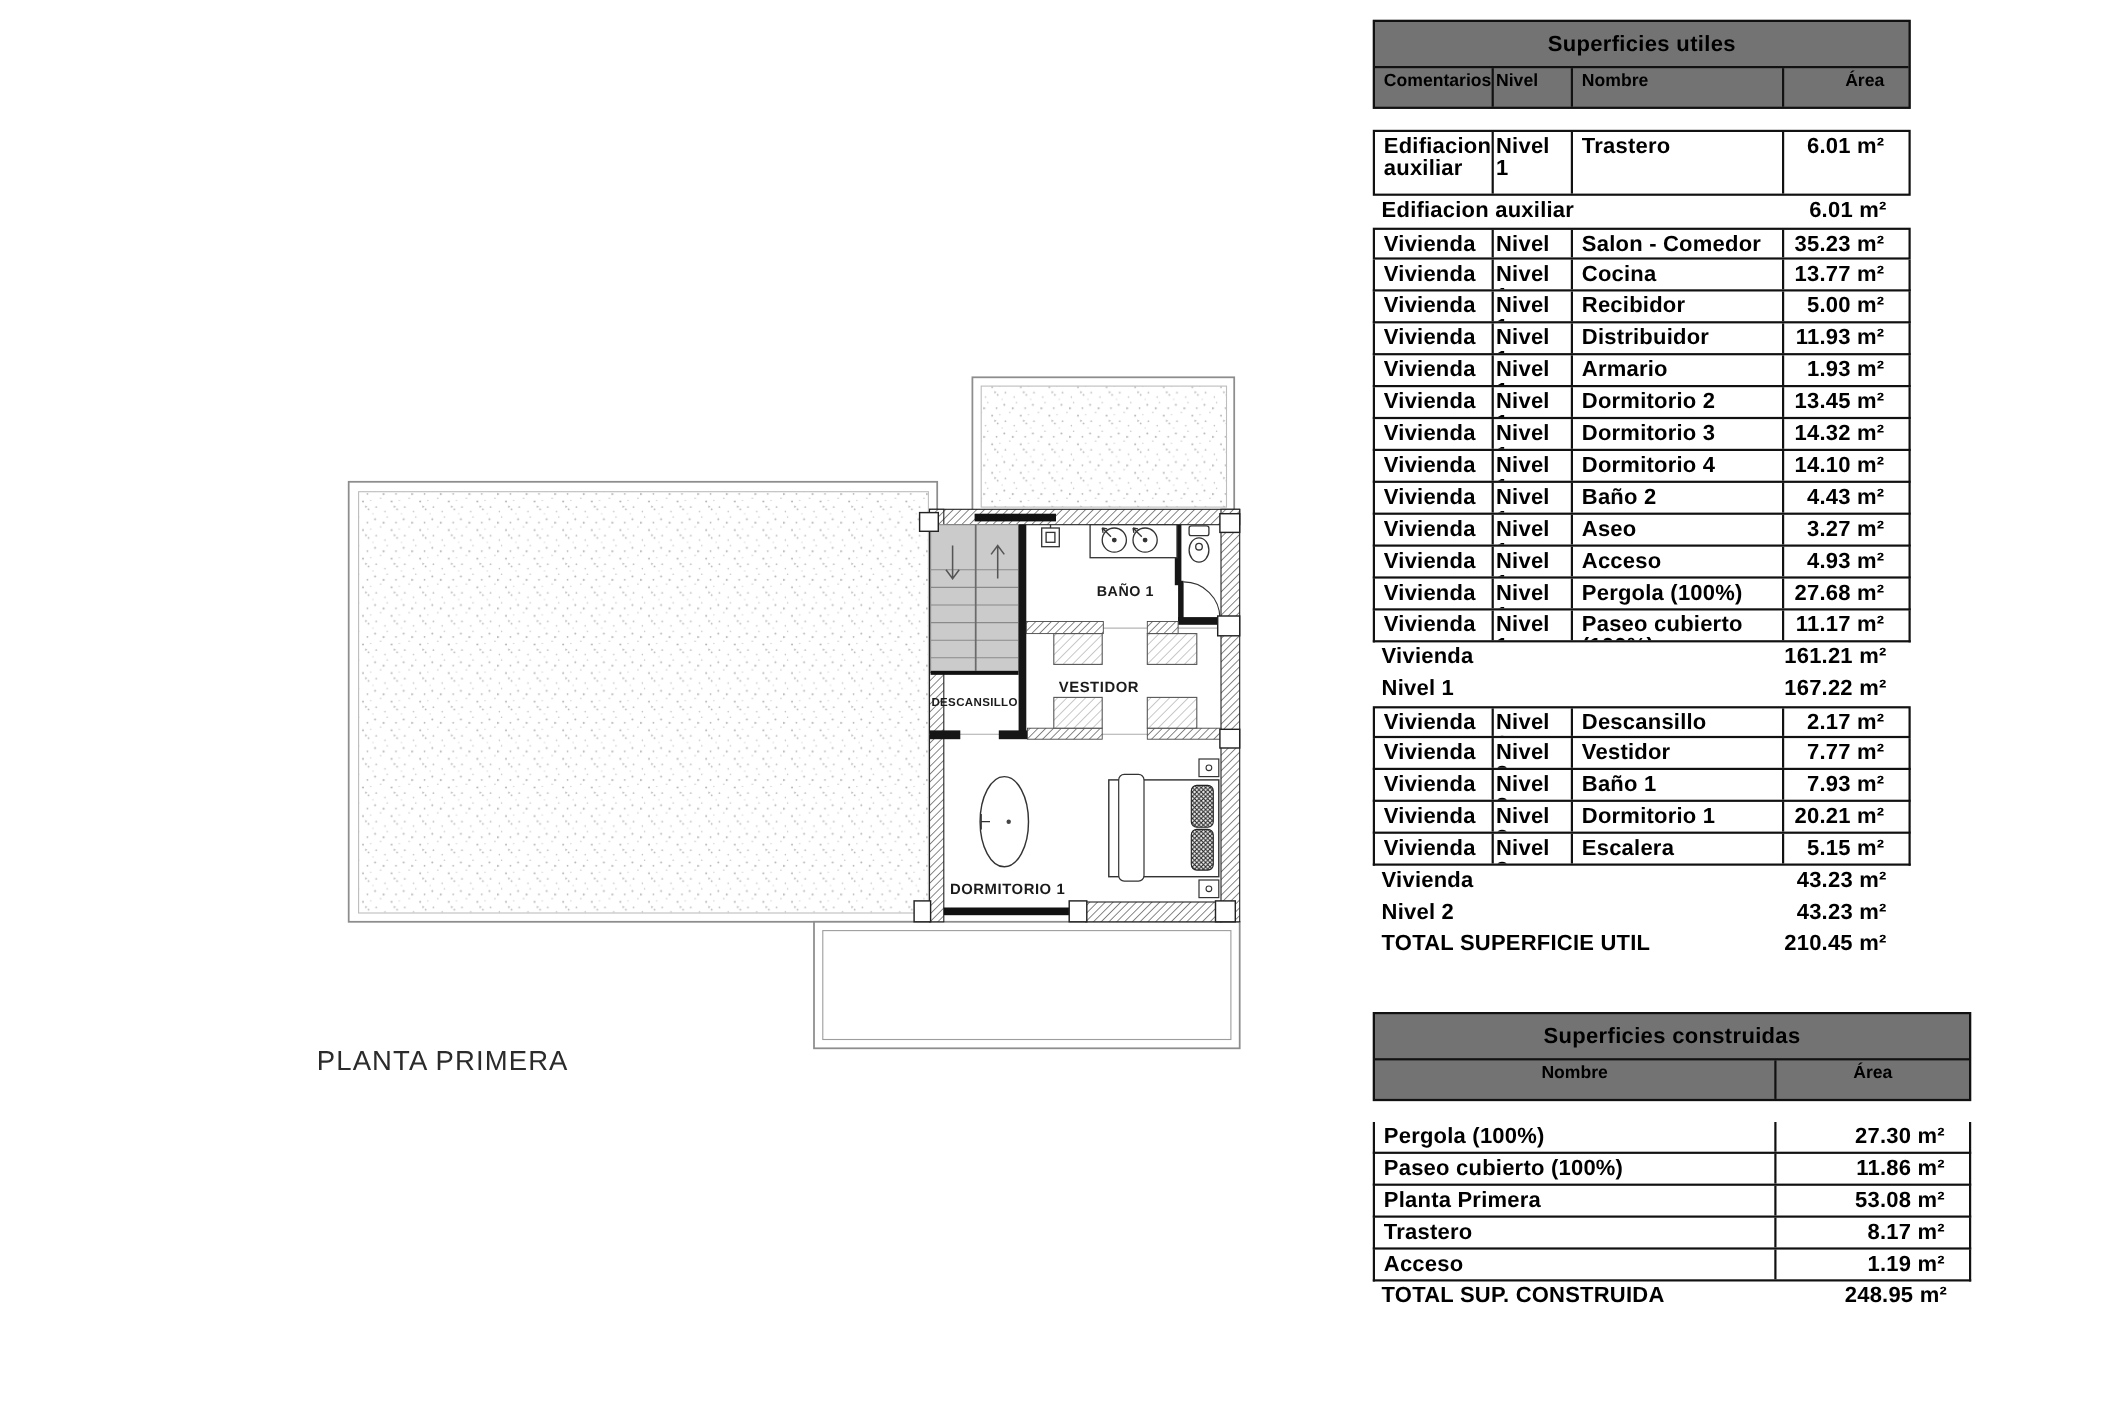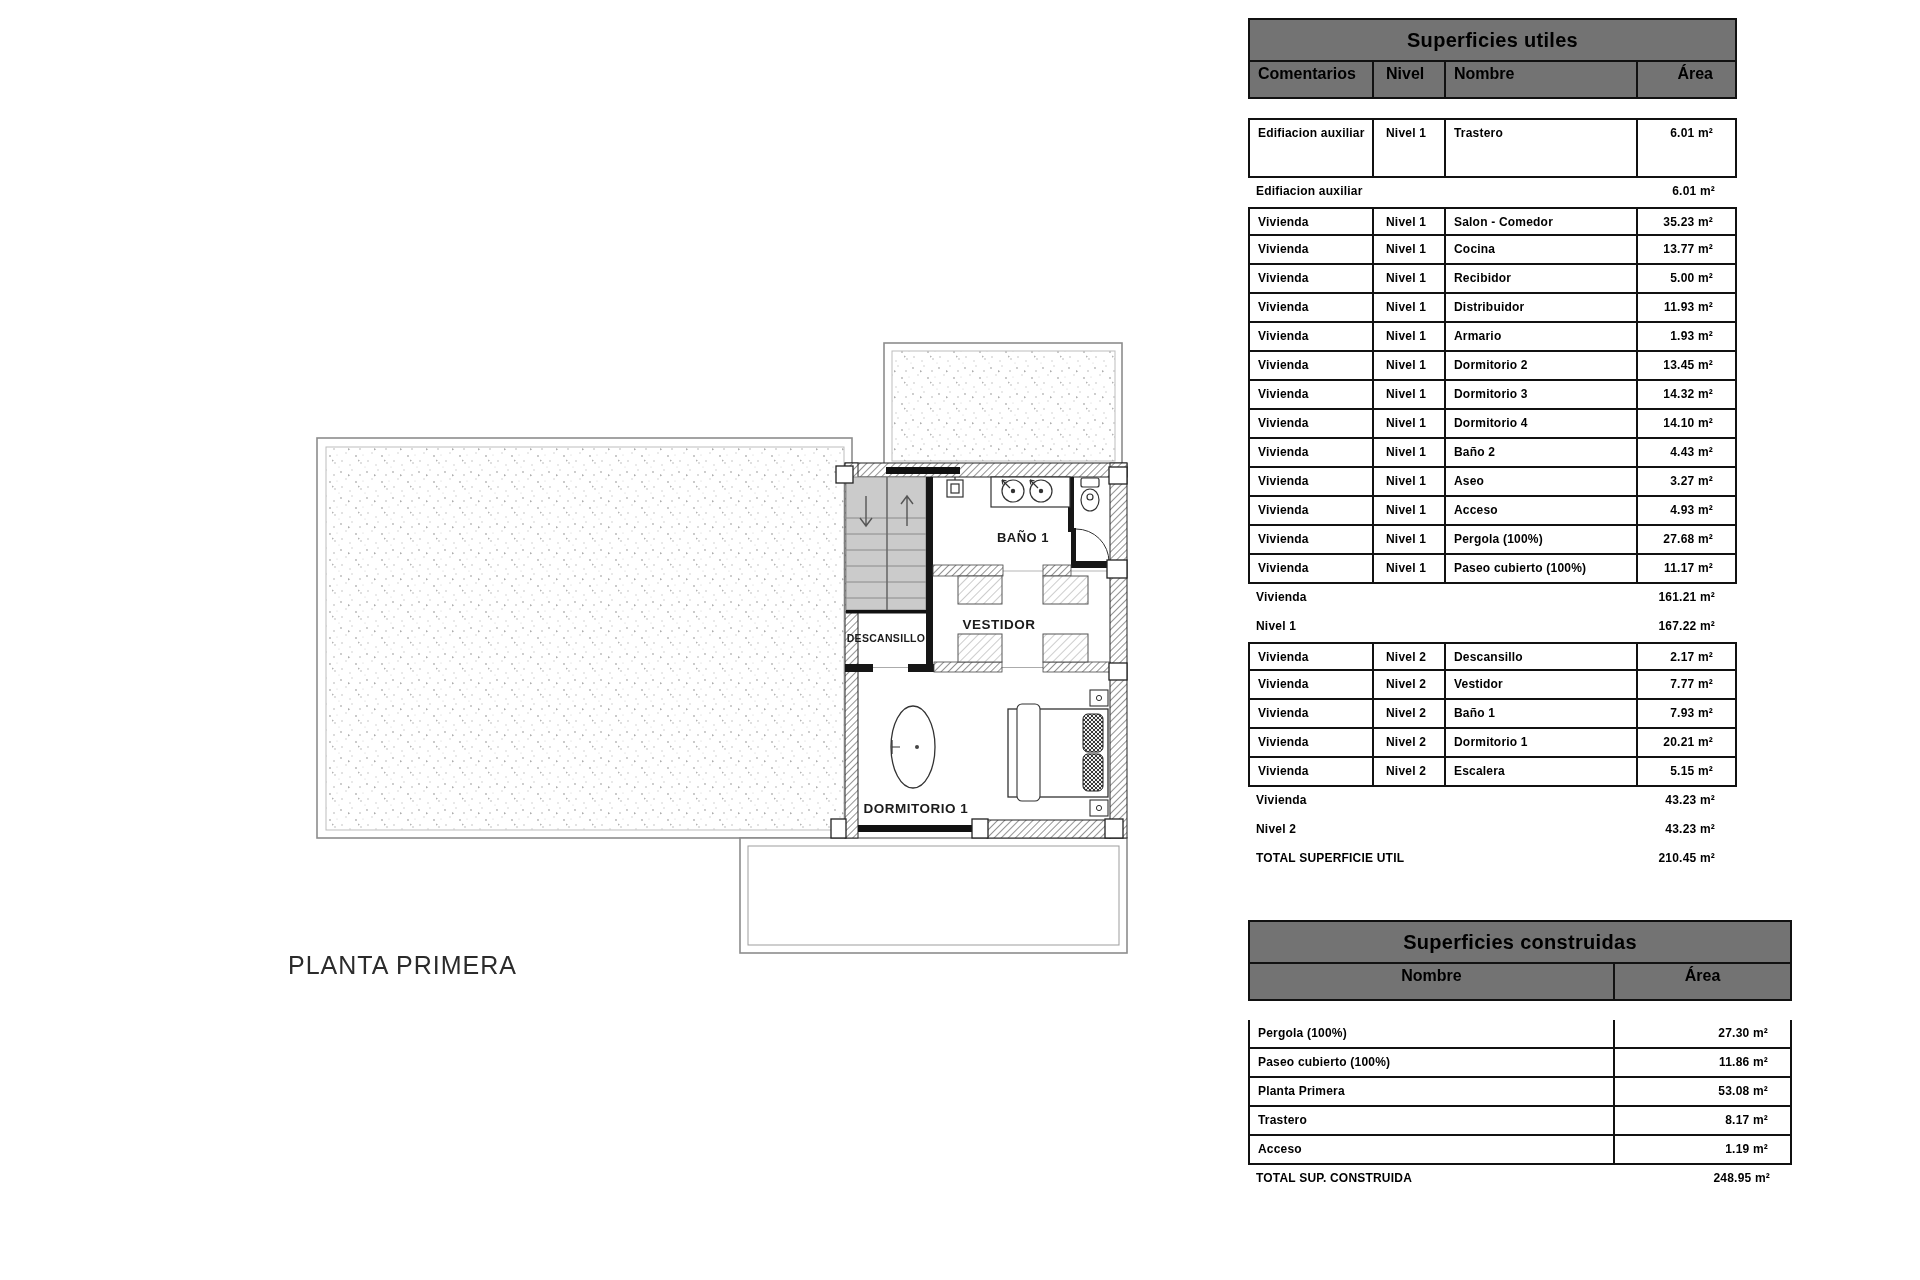--- a/index.html
+++ b/index.html
@@ -21,31 +21,31 @@
     height:40px;line-height:40px;text-align:center;
     font-size:20px;font-weight:bold;letter-spacing:.3px;
     border-bottom:2px solid #111;
   }
   .thead{display:flex;height:35px}
   .hc{font-weight:bold;font-size:16px}
 
   .tbody{width:100%}
   .row{
     display:flex;box-sizing:border-box;width:100%;
-    font-weight:bold;font-size:12px;line-height:20px;letter-spacing:.2px;
+    font-weight:bold;font-size:20px;line-height:20px;letter-spacing:.2px;
   }
   .item{
     height:29px;
     border-left:2px solid #111;border-right:2px solid #111;border-bottom:2px solid #111;
   }
   .item.first{border-top:2px solid #111}
   .item.tall{height:60px}
   .cell{box-sizing:border-box;padding:3px 6px 0 8px;overflow:hidden}
-  .c{width:124px;border-right:2px solid #111}
-  .n{width:72px;border-right:2px solid #111;padding-left:12px}
+  .c{width:108px;border-right:2px solid #111}
+  .n{width:72px;border-right:2px solid #111;padding-left:2px}
   .r{width:192px;border-right:2px solid #111}
   .a{flex:1;text-align:right;padding-right:22px}
   .nm{width:365px;border-right:2px solid #111}
   .center{text-align:center;padding-left:0;padding-right:0}
   .sub{height:29px;padding-top:3px;justify-content:space-between}
   .sub .lbl{padding-left:8px;box-sizing:border-box}
   .sub .amt{width:115px;text-align:right;padding-right:22px;box-sizing:border-box}
 </style>
 </head>
 <body>

